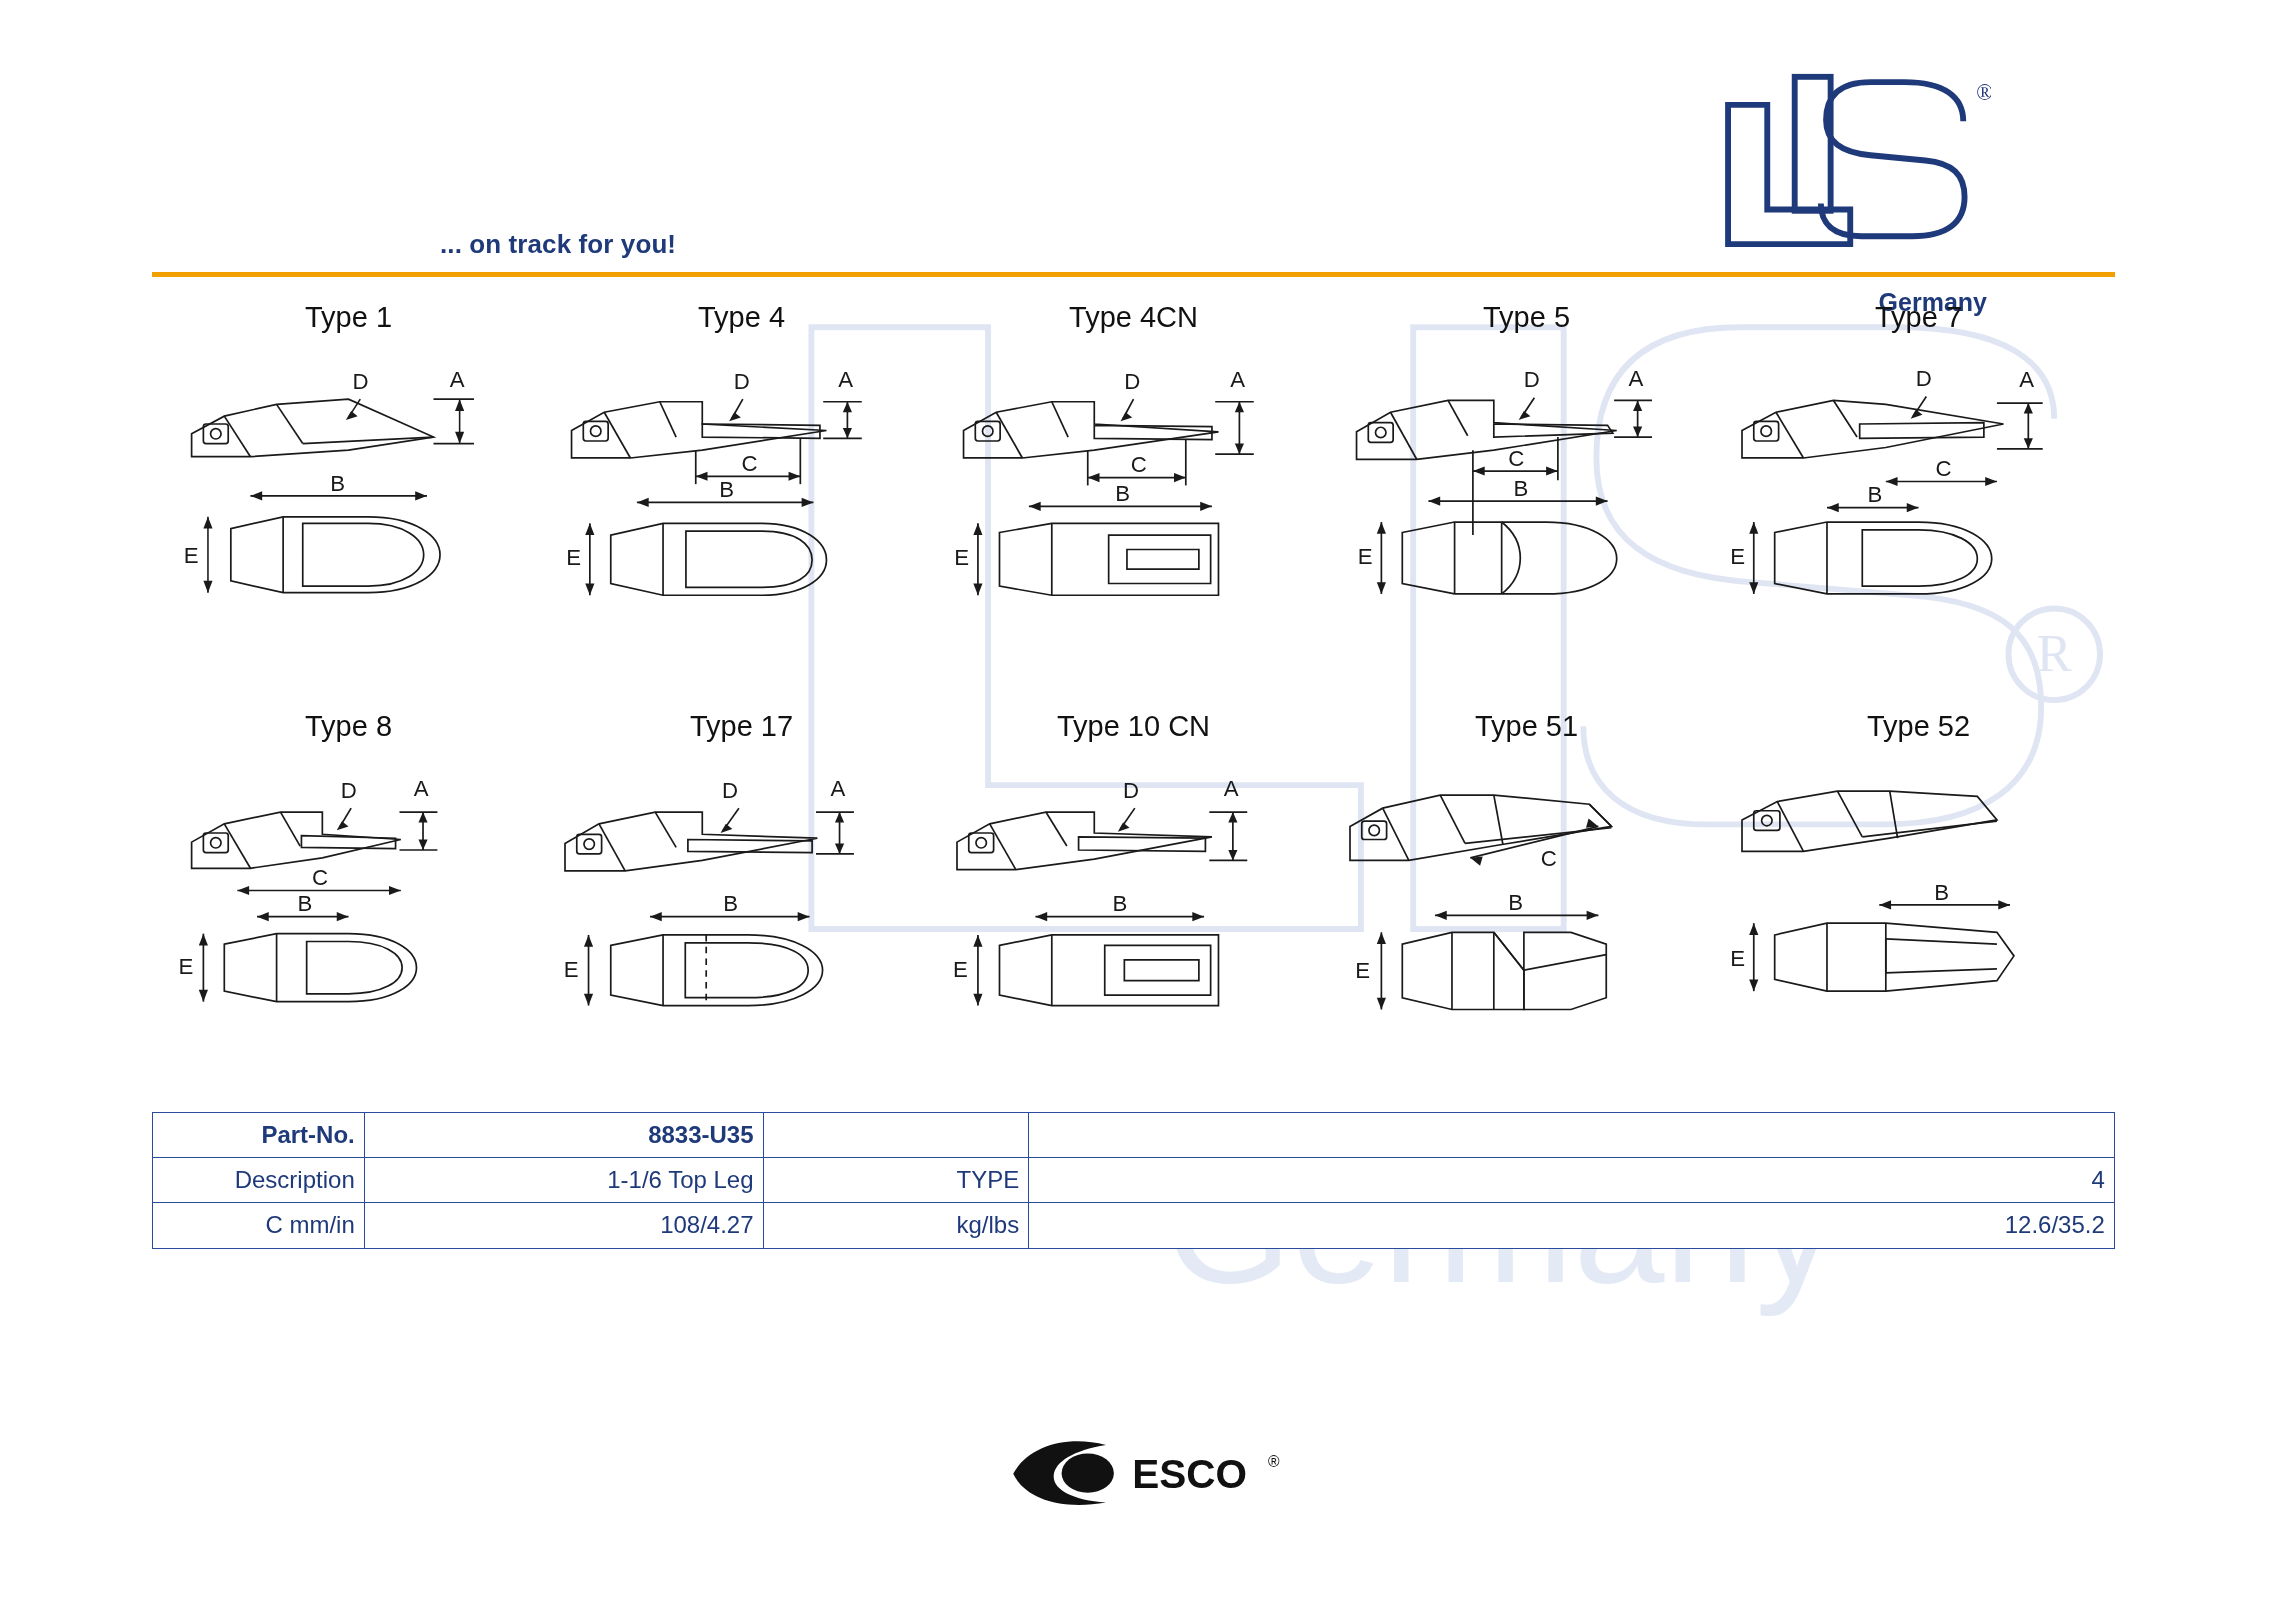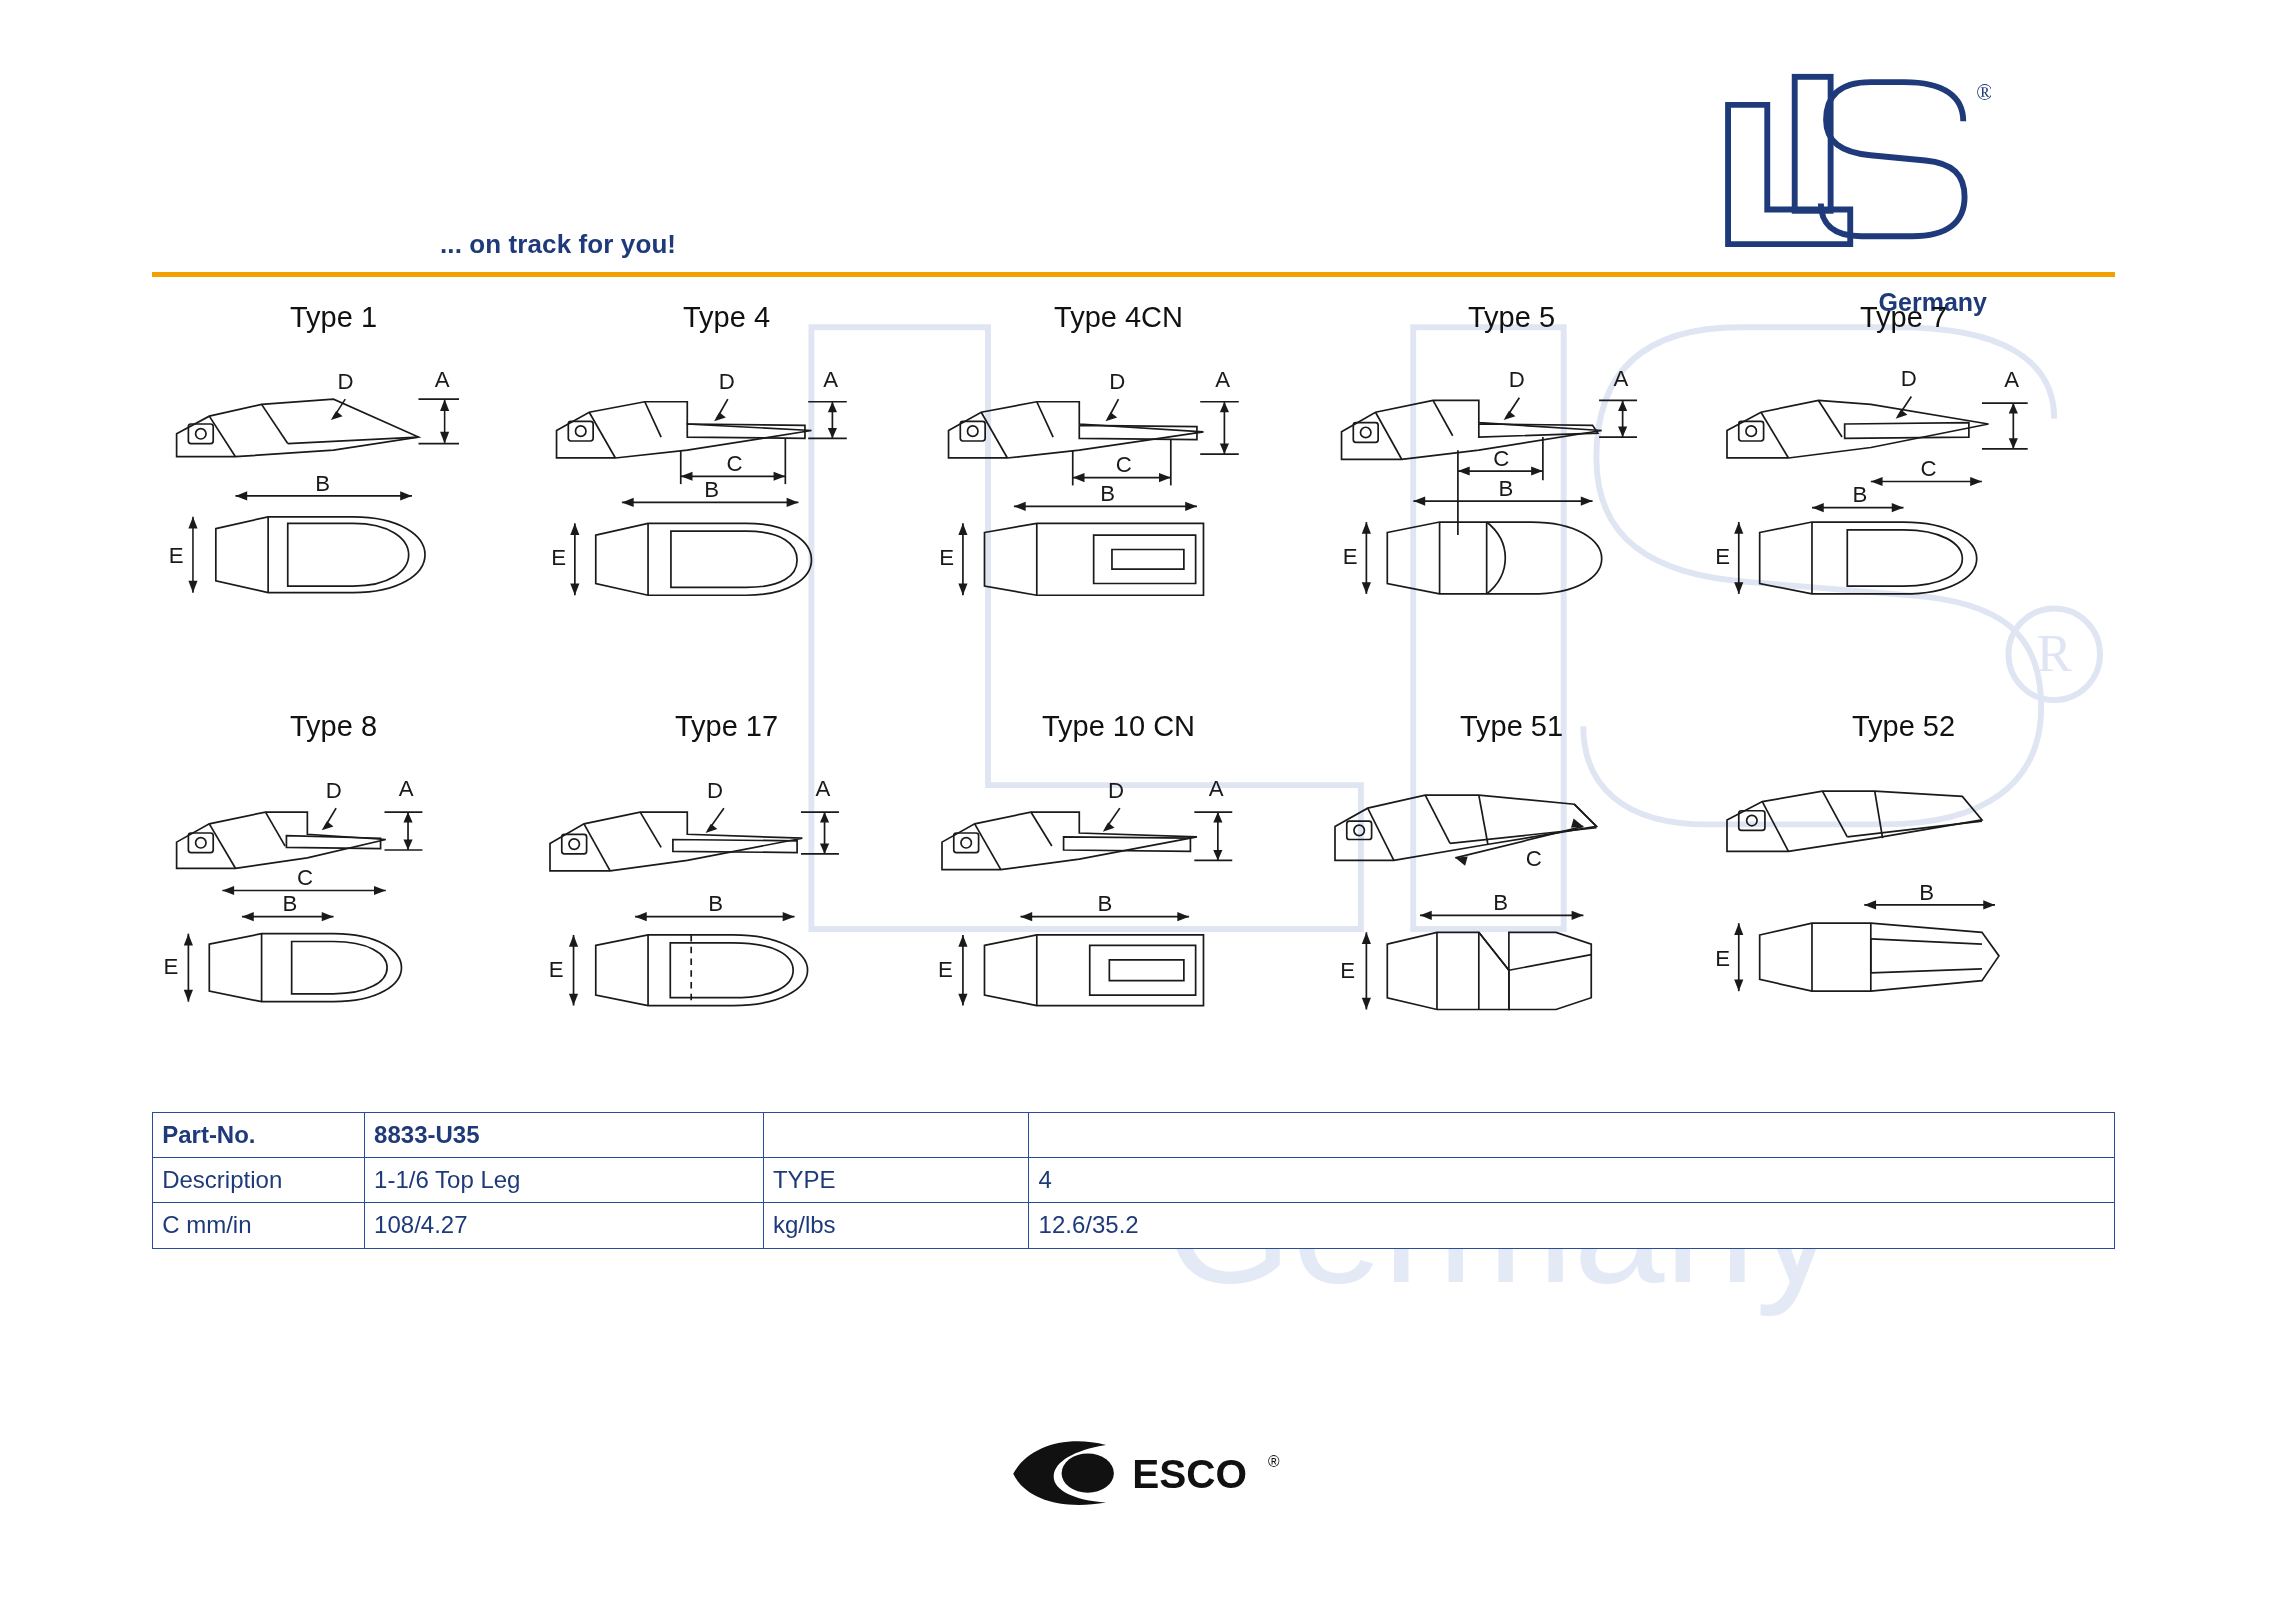--- a/index.html
+++ b/index.html
@@ -59,21 +59,21 @@
     top: 272px;
     width: 1963px;
     height: 4.6px;
     background: #f2a000;
     z-index: 2;
   }
 
   
   .diagrams {
     position: absolute;
-    left: 137px;
+    left: 152px;
     top: 288px;
     width: 1963px;
     height: 818px;
     z-index: 1;
   }
   .dia-cell {
     position: absolute;
     width: 393px;
     height: 409px;
   }
@@ -96,20 +96,21 @@
 
   
   .spec-table {
     position: absolute;
     left: 152px;
     top: 1112px;
     width: 1963px;
     border-collapse: collapse;
     font-size: 24px;
     color: #1f3a7a;
+    text-align: right;
   }
   .spec-table td {
     border: 1.3px solid #2a4b9b;
     padding: 4.6px 9.2px;
     height: 35px;
     vertical-align: middle;
     background: #ffffff;
   }
   .c-label { width: 196px; }
   .c-val1  { width: 393px; }

